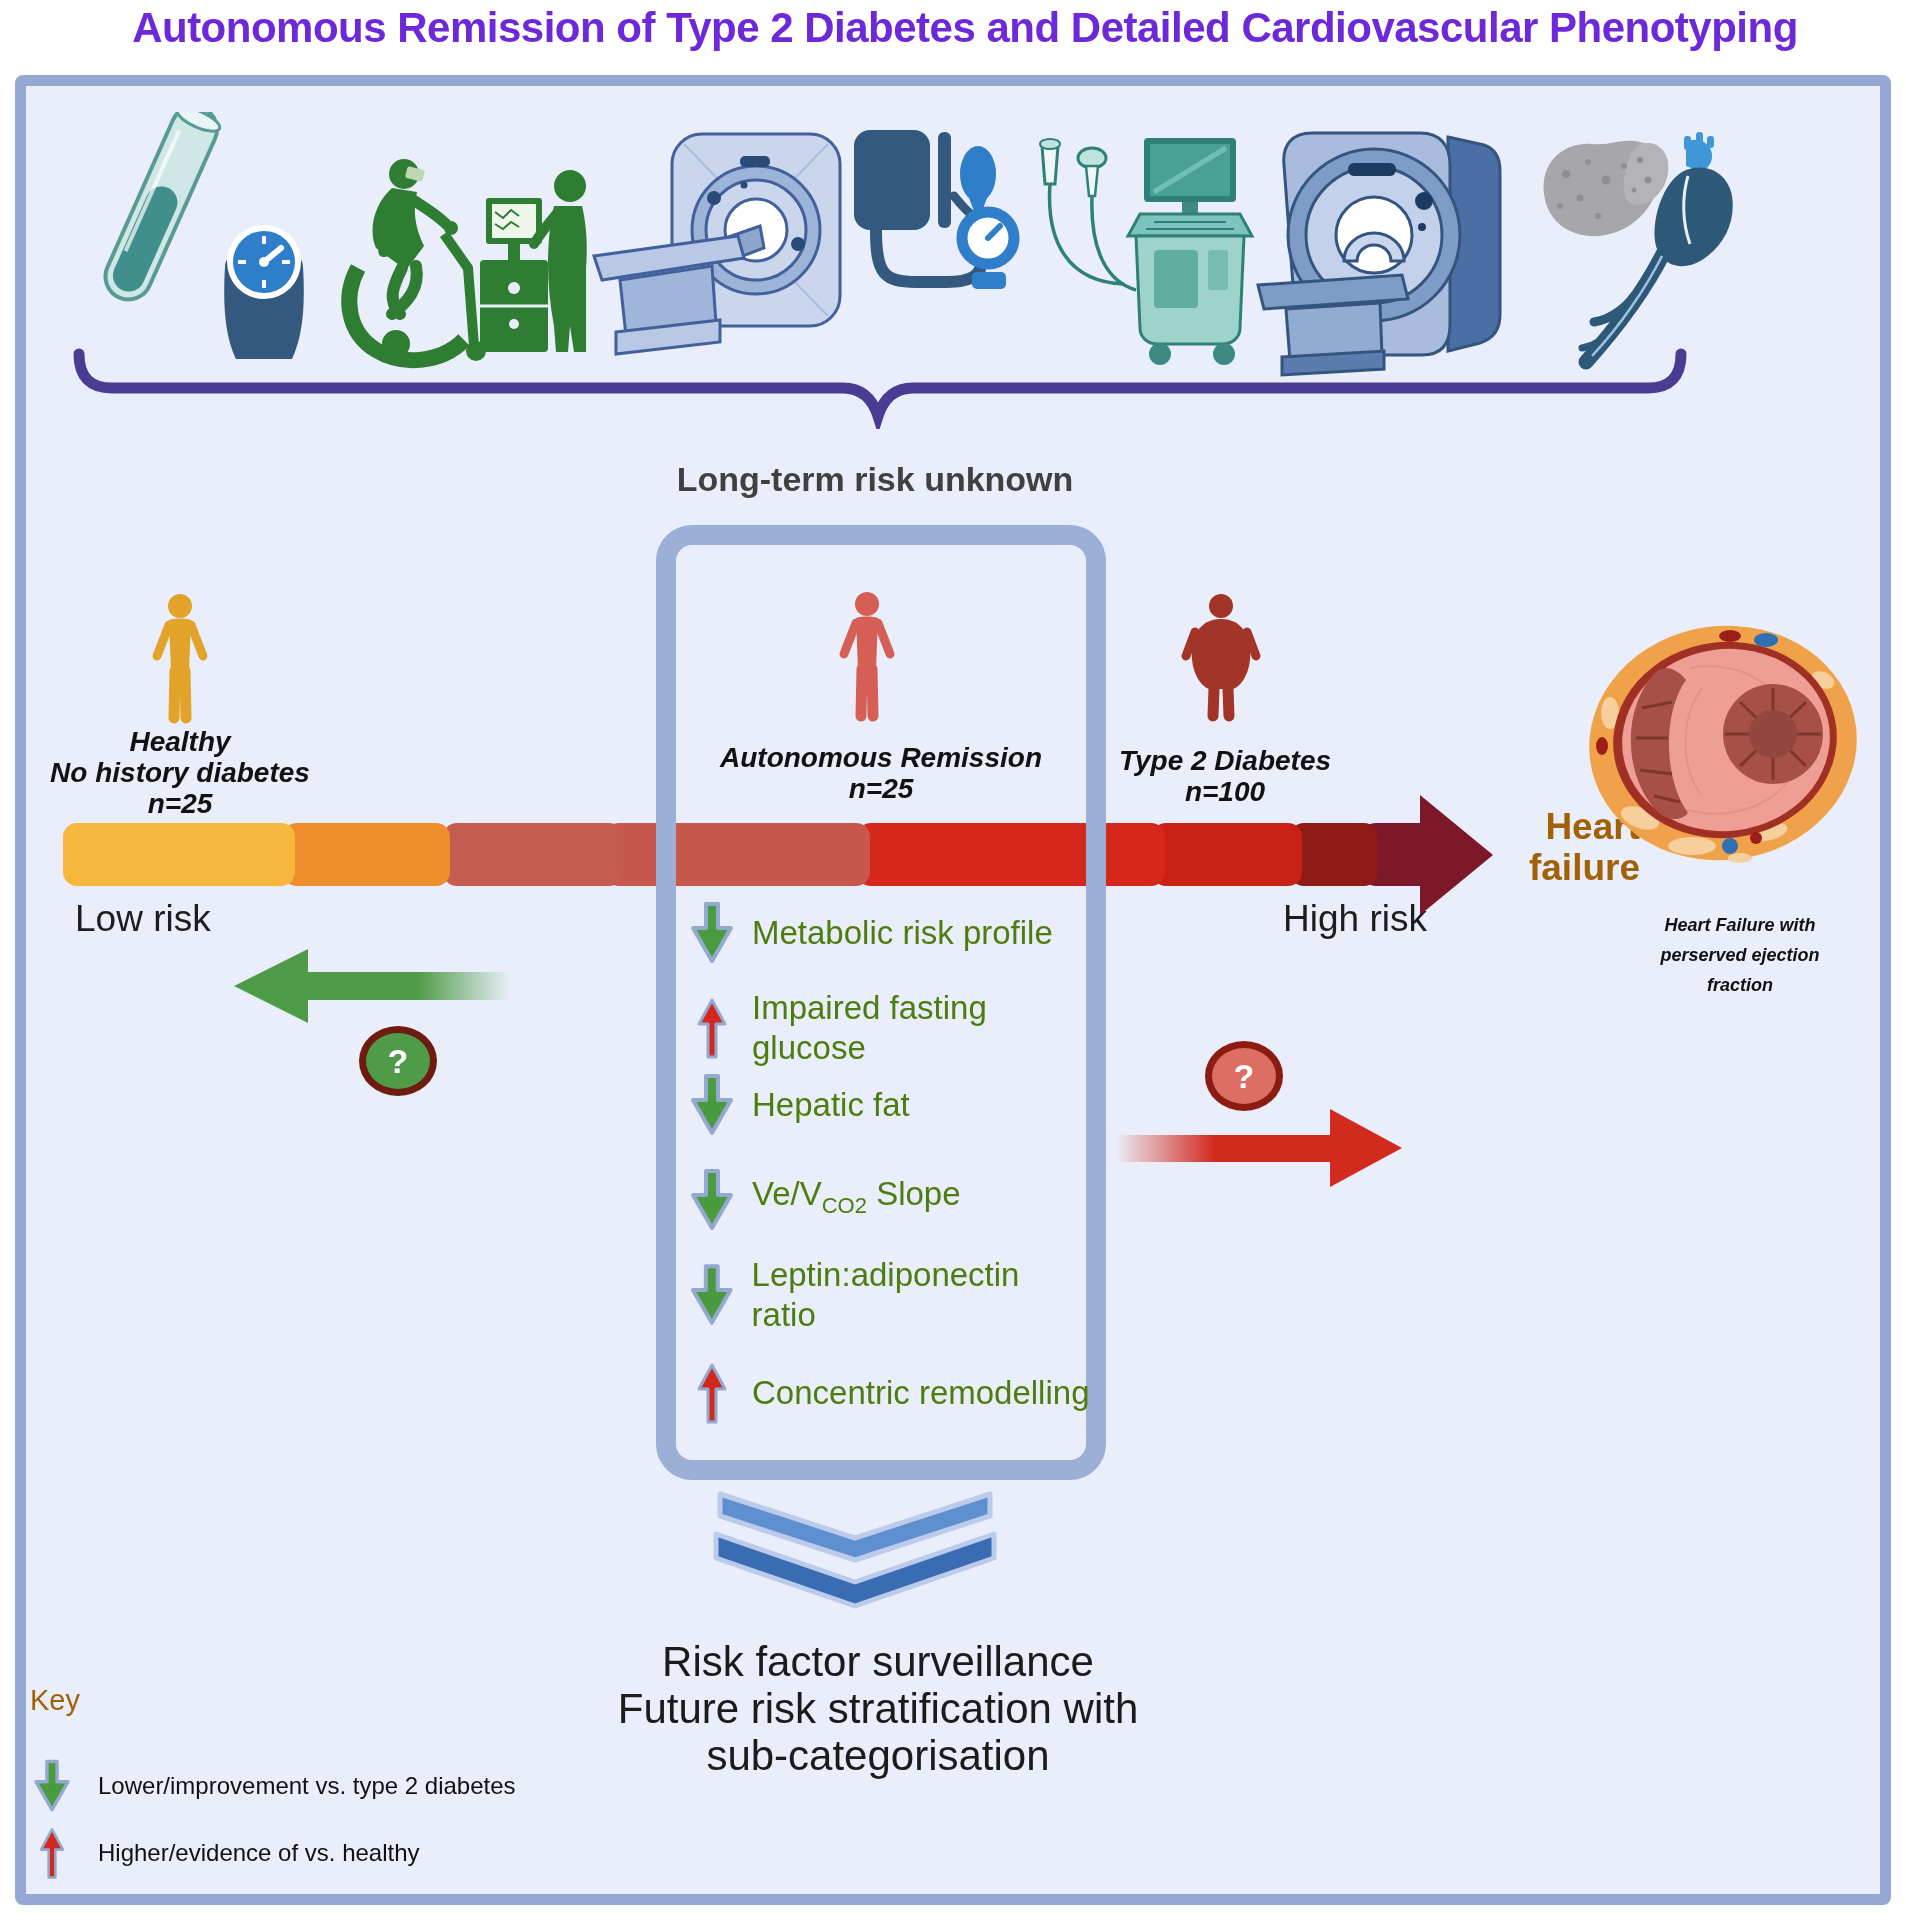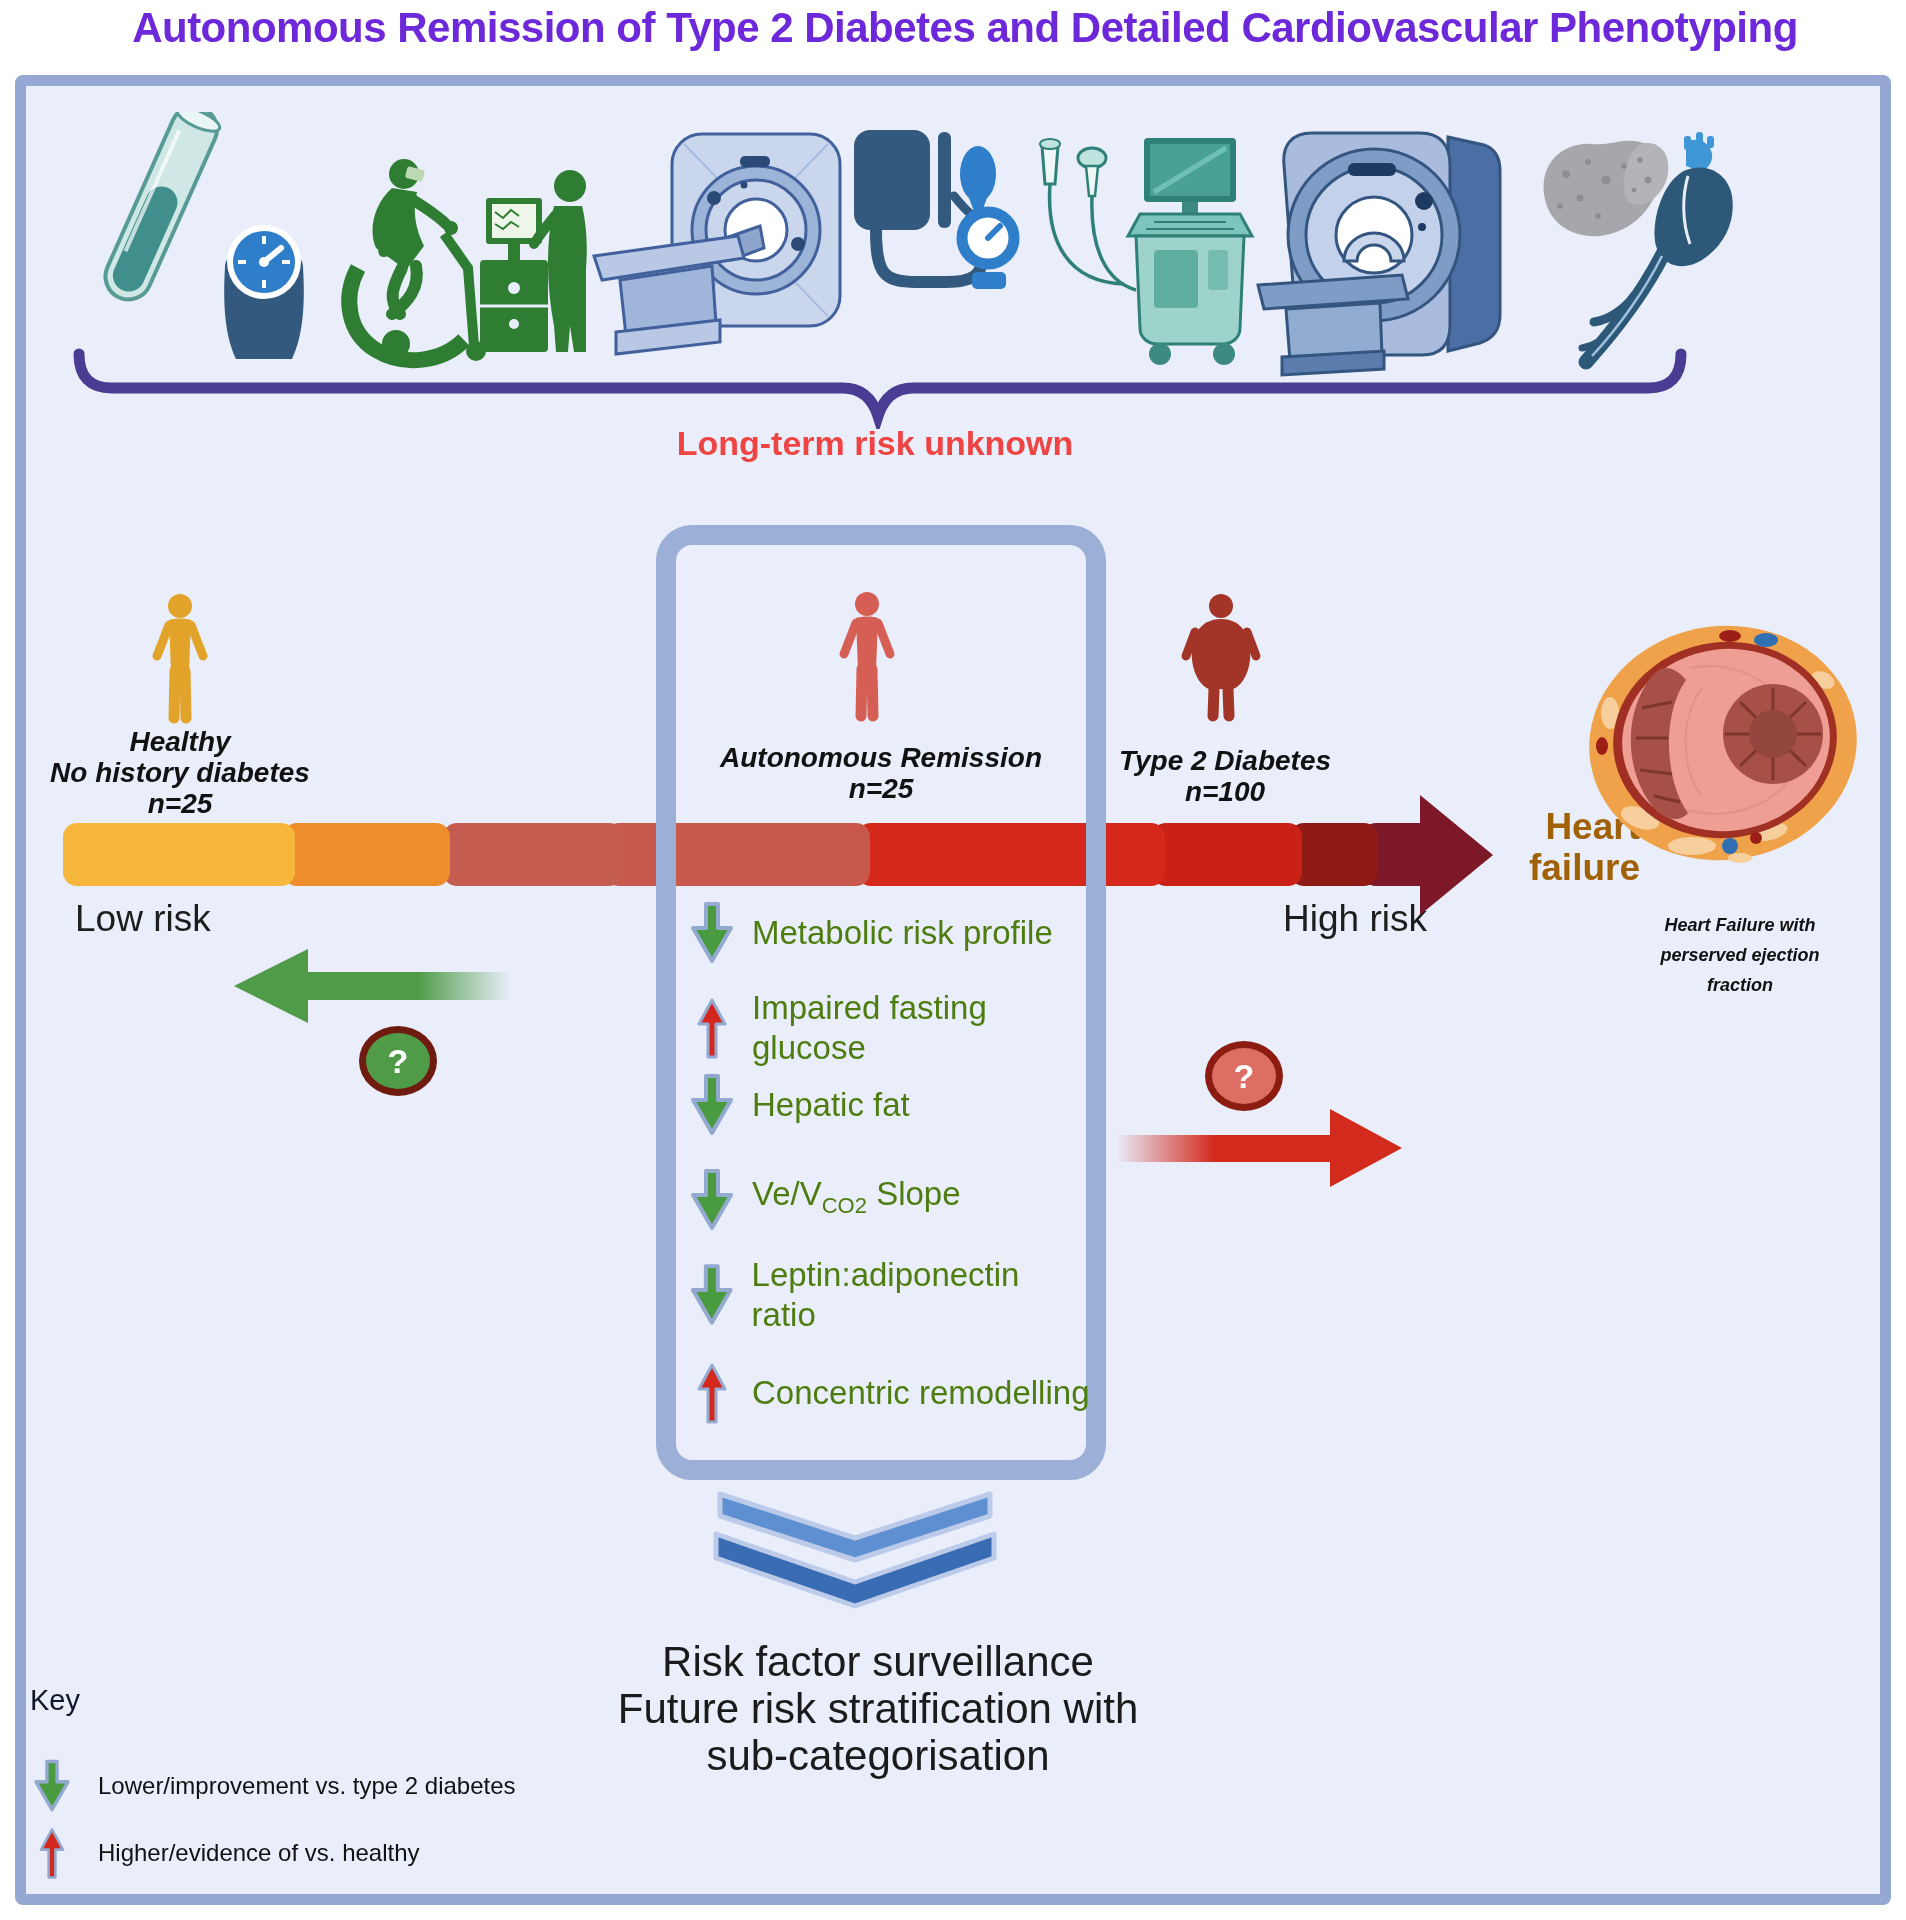--- a/index.html
+++ b/index.html
@@ -2,36 +2,36 @@
 <html><head>
 <meta charset="utf-8">
 <style>
   html,body{margin:0;padding:0;background:#ffffff;}
   .page{position:relative;width:1906px;height:1920px;background:#ffffff;
         font-family:"Liberation Sans",sans-serif;overflow:hidden;color:#1a1a1a;}
   .abs{position:absolute;}
   .title{left:0;top:4px;width:1906px;text-align:center;font-size:42px;font-weight:bold;color:#6d28d9;letter-spacing:-0.5px;padding-left:12px;}
   .panel{left:15px;top:75px;width:1876px;height:1830px;background:#e9eefa;border:11px solid #94a8d3;
          border-radius:8px;box-sizing:border-box;}
-  .brace-label{left:575px;top:424px;width:600px;text-align:center;font-size:34px;font-weight:bold;color:#ef4444;}
+  .brace-label{left:575px;top:460px;width:600px;text-align:center;font-size:34px;font-weight:bold;color:#404040;}
   .center-box{left:656px;top:525px;width:450px;height:955px;border:20px solid #9bafd7;border-radius:36px;
               box-sizing:border-box;background:transparent;}
   .cohort-label{text-align:center;font-size:28px;font-weight:bold;font-style:italic;line-height:31px;color:#111;}
   .bar-seg{top:823px;height:63px;border-radius:14px;}
   .risk-label{font-size:37px;color:#1d1d1d;}
   .hf-label{left:1455px;top:806px;width:185px;text-align:right;font-size:37px;font-weight:bold;line-height:41px;color:#a16207;}
   .q-circle{width:64px;height:56px;border-radius:50%;display:flex;align-items:center;justify-content:center;
             font-size:34px;font-weight:bold;color:#ffffff;}
   .q-green{background:#4f9b48;border:7px solid #6e1b10;}
   .q-red{background:#dd6e63;border:7px solid #8c1c12;}
   .finding-row{left:686px;width:404px;display:flex;align-items:center;gap:14px;}
   .finding-text{font-size:33px;color:#4d7c0f;line-height:40px;}
   .sub{font-size:22px;vertical-align:-8px;}
   .outcome{left:478px;top:1638px;width:800px;text-align:center;font-size:42px;line-height:47px;color:#1b1b1b;}
-  .key-title{left:30px;top:1684px;font-size:29px;color:#0f172a;}
+  .key-title{left:30px;top:1684px;font-size:29px;color:#a16207;}
   .key-row{left:30px;display:flex;align-items:center;gap:24px;}
   .key-text{font-size:24px;color:#111;}
   .hfpef-caption{left:1595px;top:910px;width:290px;text-align:center;font-size:18px;font-weight:bold;
                  font-style:italic;line-height:30px;color:#111;}
 </style>
 </head>
 <body>
 
 <div class="page">
 

